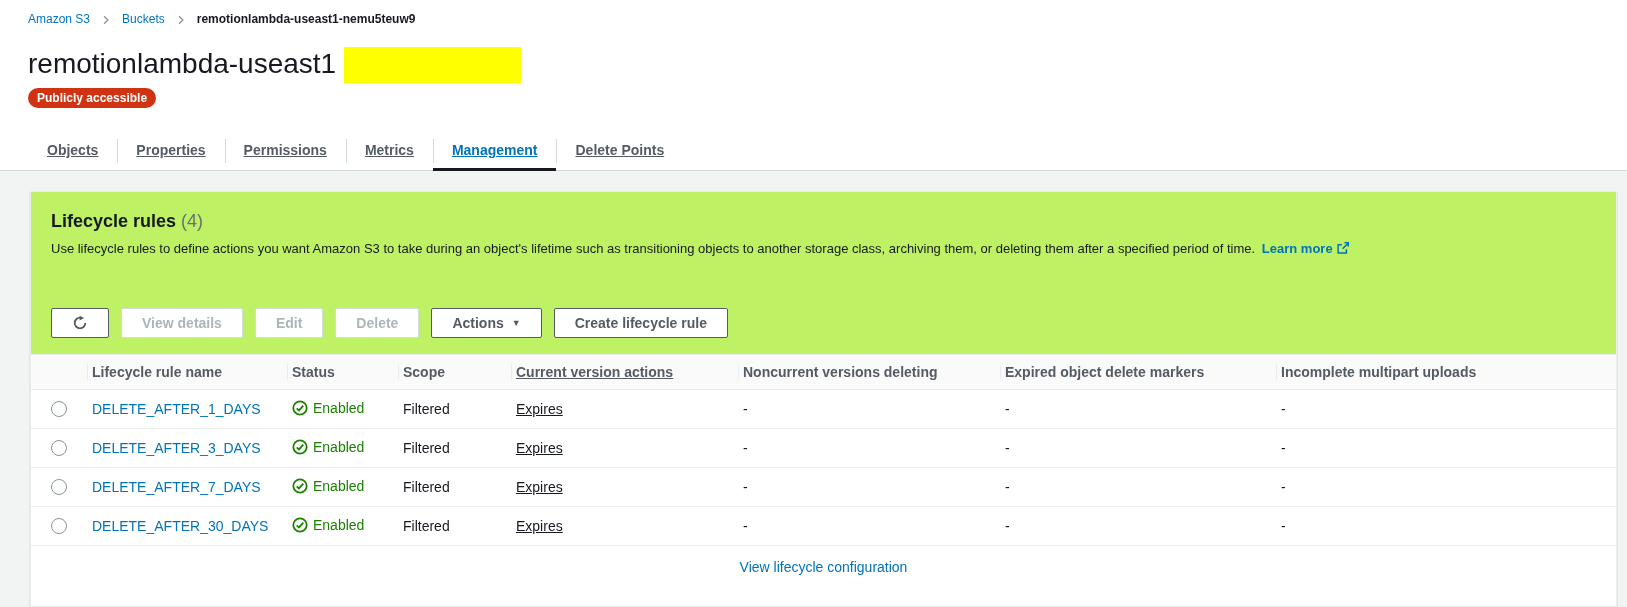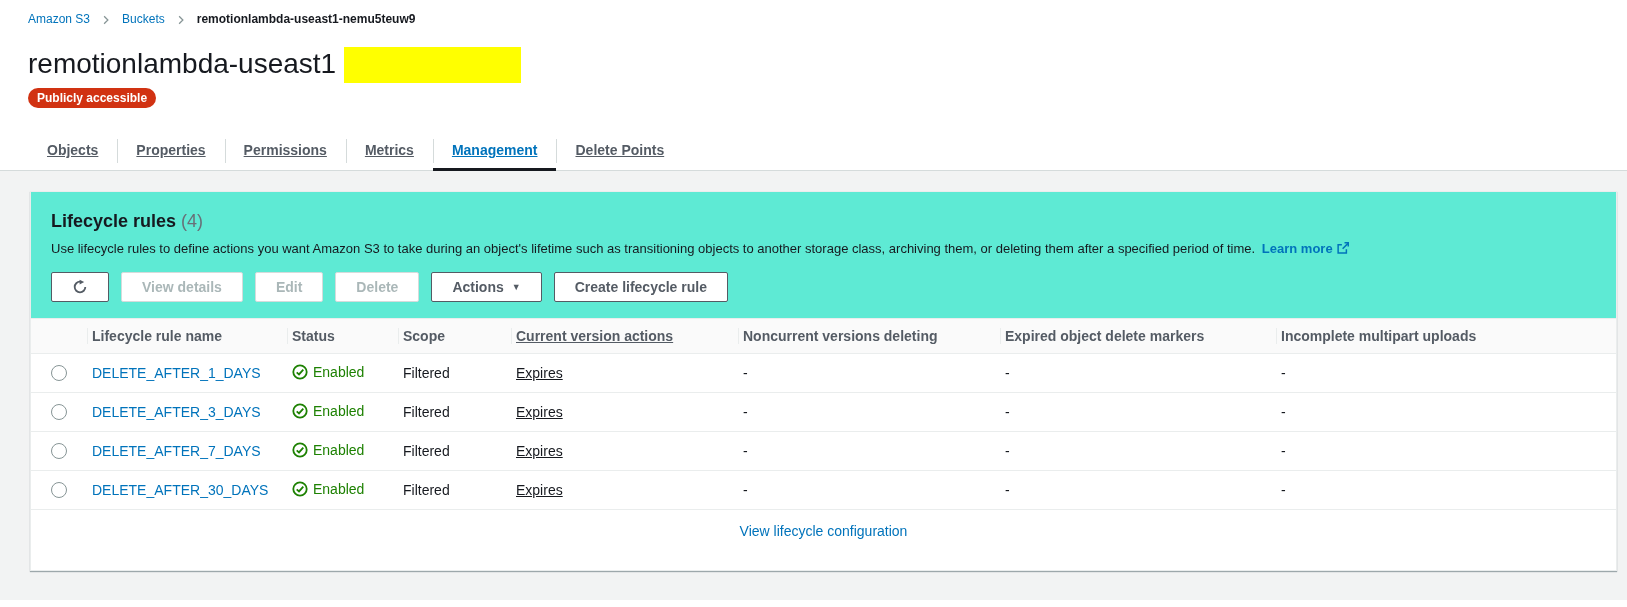--- a/index.html
+++ b/index.html
@@ -58,35 +58,36 @@
     content:""; position:absolute; left:0; right:0; bottom:-1px;
     height:3px; background:#16191f;
   }
 
   
   .content { background:#f2f3f3; padding:20px 10px 29px 30px; min-height:429px; }
   .card {
     background:#fff; border:1px solid #eaeded;
     box-shadow:0 1px 1px rgba(0,28,36,0.35);
   }
-  .card-header { background:#5eead4; padding:18px 20px 16px; }
+  .card-header { background:#bef264; padding:18px 20px 16px; }
   .panel-title { font-size:18px; line-height:22px; }
   .panel-title .t { font-weight:700; color:#16191f; }
   .panel-title .count { font-weight:400; color:#687078; margin-left:5px; }
   .panel-desc { margin-top:8px; font-size:13px; line-height:17px; color:#16191f; }
   .learn-more { color:#0073bb; font-weight:700; text-decoration:none; cursor:pointer; margin-left:3px; }
   .ext-icon { display:inline-block; width:12px; height:12px; margin-left:4px; vertical-align:-1px; }
 
   .toolbar { display:flex; gap:12px; margin-top:15px; }
   .btn {
     height:30px; background:#fff; border-radius:2px;
     font-family:"Liberation Sans", sans-serif;
     font-size:14px; font-weight:700; padding:0 20px;
     display:inline-flex; align-items:center; justify-content:center; gap:8px;
     cursor:pointer;
+    margin-top:36px;
   }
   .btn-normal { border:1px solid #545b64; color:#545b64; }
   .btn-disabled { border:1px solid #d5dbdb; color:#aab7b8; cursor:default; }
   .btn-icon { width:58px; padding:0; }
   .caret { font-size:9px; line-height:1; }
 
   
   .tbl-header {
     display:flex; align-items:center; height:36px;
     background:#fafafa; border-top:1px solid #eaeded; border-bottom:1px solid #eaeded;

